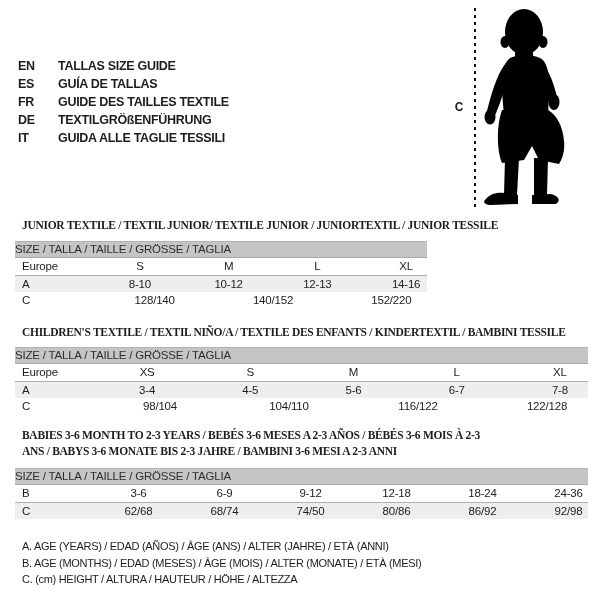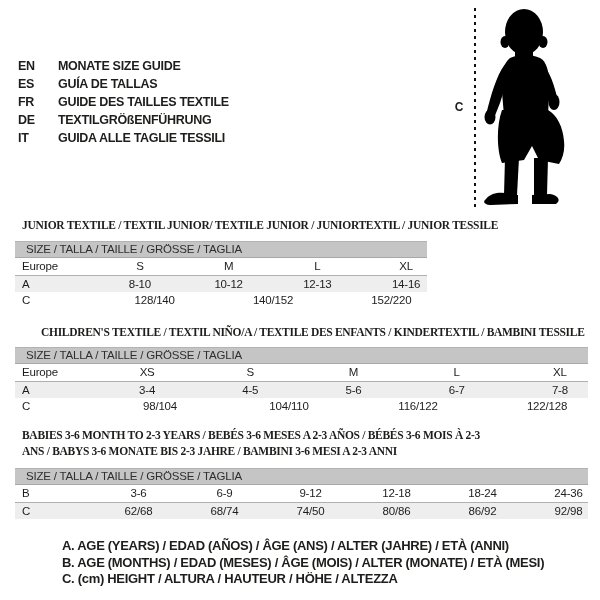--- a/index.html
+++ b/index.html
@@ -19,38 +19,38 @@
   
   .measure-line{position:absolute;left:474px;top:8px;width:2px;height:200px;
     background:repeating-linear-gradient(to bottom,#111 0 3.5px,transparent 3.5px 7px);}
   .measure-label{position:absolute;left:450px;top:100px;width:18px;text-align:center;
     font-weight:bold;font-size:12px;}
   .silhouette{position:absolute;left:478px;top:4px;}
   
   .sec-title{position:absolute;left:22px;font-weight:bold;font-size:11.5px;letter-spacing:-0.3px;line-height:16px;font-family:Liberation Serif, serif;}
   
   .size-table{position:absolute;left:15px;font-size:11.5px;letter-spacing:-0.2px;}
-  .st-header{background:var(--header-bar);height:15px;line-height:15px;padding-left:11px;
+  .st-header{background:var(--header-bar);height:15px;line-height:15px;padding-left:0;
     border-top:1px solid #b3b3b3;border-bottom:1px solid #a8a8a8;color:#2e2e2e;}
   .st-row{display:flex;height:16.5px;line-height:16.5px;gap:47px;}
   .st-row.shaded{background:var(--shaded-row);}
   .st-row.rule{border-bottom:1px solid #b0b0b0;}
   .st-label{width:57px;padding-left:7px;box-sizing:border-box;}
   .st-val{flex:1;text-align:center;}
   
   .legend{position:absolute;left:22px;top:538px;}
-  .legend-line{height:16.5px;line-height:16.5px;font-weight:bold;font-size:13px;letter-spacing:-0.3px;margin-left:40px;}
+  .legend-line{height:16.5px;line-height:16.5px;font-weight:normal;font-size:11px;letter-spacing:-0.3px;}
 </style>
 </head>
 <body>
 
 <div class="lang-list">
   <div class="lang-row">
     <span class="lang-code">EN</span>
-    <span class="lang-label">MONATE SIZE GUIDE</span>
+    <span class="lang-label">TALLAS SIZE GUIDE</span>
   </div>
   <div class="lang-row">
     <span class="lang-code">ES</span>
     <span class="lang-label">GUÍA DE TALLAS</span>
   </div>
   <div class="lang-row">
     <span class="lang-code">FR</span>
     <span class="lang-label">GUIDE DES TAILLES TEXTILE</span>
   </div>
   <div class="lang-row">
@@ -102,21 +102,21 @@
     <span class="st-val">14-16</span>
   </div>
   <div class="st-row">
     <span class="st-label">C</span>
     <span class="st-val">128/140</span>
     <span class="st-val">140/152</span>
     <span class="st-val">152/220</span>
   </div>
 </div>
 
-<div class="sec-title" style="top:324px;margin-left:19px;">CHILDREN'S TEXTILE / TEXTIL NIÑO/A / TEXTILE DES ENFANTS / KINDERTEXTIL / BAMBINI TESSILE</div>
+<div class="sec-title" style="top:324px;">CHILDREN'S TEXTILE / TEXTIL NIÑO/A / TEXTILE DES ENFANTS / KINDERTEXTIL / BAMBINI TESSILE</div>
 <div class="size-table" style="top:347px;width:573px;">
   <div class="st-header">SIZE / TALLA / TAILLE / GRÖSSE / TAGLIA</div>
   <div class="st-row rule">
     <span class="st-label">Europe</span>
     <span class="st-val">XS</span>
     <span class="st-val">S</span>
     <span class="st-val">M</span>
     <span class="st-val">L</span>
     <span class="st-val">XL</span>
   </div>

